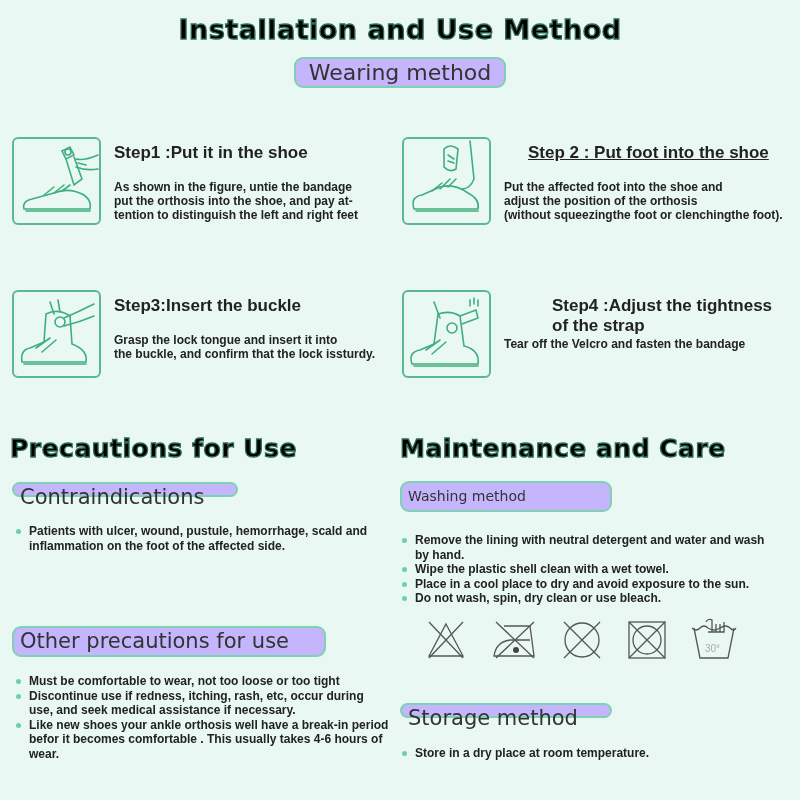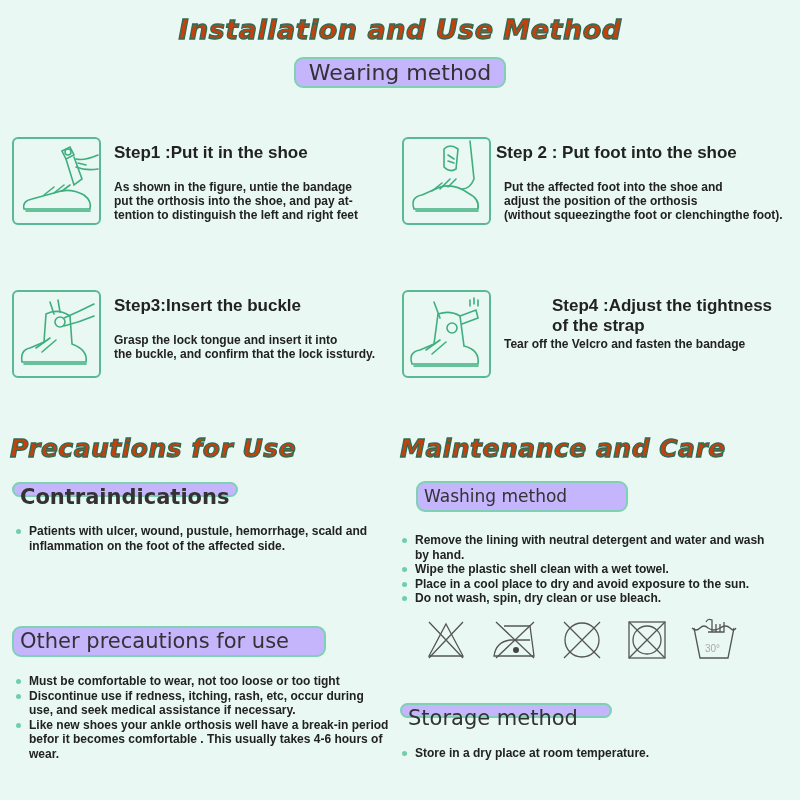--- a/index.html
+++ b/index.html
@@ -6,25 +6,24 @@
   body {
     width:800px; height:800px; overflow:hidden; position:relative;
     background:#e9f8f3;
     font-family:"Liberation Sans", "DejaVu Sans", sans-serif;
     color:#222;
   }
   .abs { position:absolute; }
   .big-title {
     font-family:"DejaVu Sans", sans-serif;
     font-weight:bold;
-    color:#c2410c;
+    color:#000000;
     -webkit-text-stroke:1.3px #2e6b55;
     letter-spacing:0.5px;
     white-space:nowrap;
-    font-style:italic;
   }
   .pill {
     border:2px solid #7ed1b2;
     border-radius:9px;
     background:#c4b5fd;
     color:#333;
     font-family:"DejaVu Sans", sans-serif;
     white-space:nowrap;
     padding:0 6px;
     box-sizing:border-box;
@@ -80,21 +79,21 @@
     <g fill="none" stroke="#3fae7f" stroke-width="1.6" stroke-linecap="round">
       <path d="M10 70 Q6 58 18 56 L36 48 Q50 44 64 54 Q76 60 74 70 Z"></path>
       <path d="M12 72 L74 72"></path>
       <path d="M28 52 L38 44 M36 50 L46 40 M44 48 L52 40"></path>
       <path d="M40 10 Q46 4 54 10 L52 30 Q46 34 40 28 Z"></path>
       <path d="M66 2 L70 40 Q66 50 58 50"></path>
       <path d="M44 16 L50 20 M44 22 L50 24"></path>
     </g>
   </svg>
 </div>
-<div class="abs step-title" style="left:496px; top:143px;">Step 2 : Put foot into the shoe</div>
+<div class="abs step-title" style="left:528px; top:143px;text-decoration:underline;">Step 2 : Put foot into the shoe</div>
 <div class="abs step-desc" style="left:504px; top:180px; width:296px;">
   <div>Put the affected foot into the shoe and</div>
   <div>adjust the position of the orthosis</div>
   <div style="white-space:nowrap;">(without squeezingthe foot or clenchingthe foot).</div>
 </div>
 
 <div class="abs icon-box" style="left:12px; top:290px; width:89px; height:88px;">
   <svg width="85" height="84" viewBox="0 0 85 84">
     <g fill="none" stroke="#3fae7f" stroke-width="1.6" stroke-linecap="round">
       <path d="M8 70 Q6 58 16 56 L30 50 L32 22 Q44 16 56 24 L58 52 Q74 58 72 70 Z"></path>
@@ -127,34 +126,34 @@
 </div>
 <div class="abs step-title" style="left:504px; top:296px; line-height:20px;margin-left:48px;">
   <div>Step4 :Adjust the tightness</div>
   <div>of the strap</div>
 </div>
 <div class="abs step-desc" style="left:504px; top:337px; width:296px;">
   <div>Tear off the Velcro and fasten the bandage</div>
 </div>
 
 <div class="abs big-title" style="left:10px; top:434px; font-size:25px;">Precautions for Use</div>
-<div class="abs pill" style="left:12px; top:482px; width:226px; height:15px; font-size:21px; line-height:27px;font-weight:bold;">Contraindications</div>
+<div class="abs pill" style="left:12px; top:482px; width:226px; height:15px; font-size:21px; line-height:27px;">Contraindications</div>
 <ul class="abs bullets" style="left:14px; top:524px; width:375px;">
   <li>Patients with ulcer, wound, pustule, hemorrhage, scald and inflammation on the foot of the affected side.</li>
 </ul>
 
 <div class="abs pill" style="left:12px; top:626px; width:314px; height:31px; font-size:21px; line-height:27px;">Other precautions for use</div>
 <ul class="abs bullets" style="left:14px; top:674px; width:375px;">
   <li>Must be comfortable to wear, not too loose or too tight</li>
   <li>Discontinue use if redness, itching, rash, etc, occur during use, and seek medical assistance if necessary.</li>
   <li>Like new shoes your ankle orthosis well have a break-in period befor it becomes comfortable . This usually takes 4-6 hours of wear.</li>
 </ul>
 
 <div class="abs big-title" style="left:400px; top:434px; font-size:25px;">Maintenance and Care</div>
-<div class="abs pill" style="left:400px; top:481px; width:212px; height:31px; font-size:17px; line-height:27px;margin-left:16px;">Washing method</div>
+<div class="abs pill" style="left:400px; top:481px; width:212px; height:31px; font-size:14px; line-height:27px;">Washing method</div>
 <ul class="abs bullets" style="left:400px; top:533px; width:380px;">
   <li>Remove the lining with neutral detergent and water and wash by hand.</li>
   <li>Wipe the plastic shell clean with a wet towel.</li>
   <li>Place in a cool place to dry and avoid exposure to the sun.</li>
   <li>Do not wash, spin, dry clean or use bleach.</li>
 </ul>
 
 <svg class="care-icon" style="left:425px; top:618px;" width="42" height="44" viewBox="0 0 42 44">
   <g fill="none" stroke="#555" stroke-width="1.3">
     <path d="M21 6 L38 38 L4 38 Z"></path>

